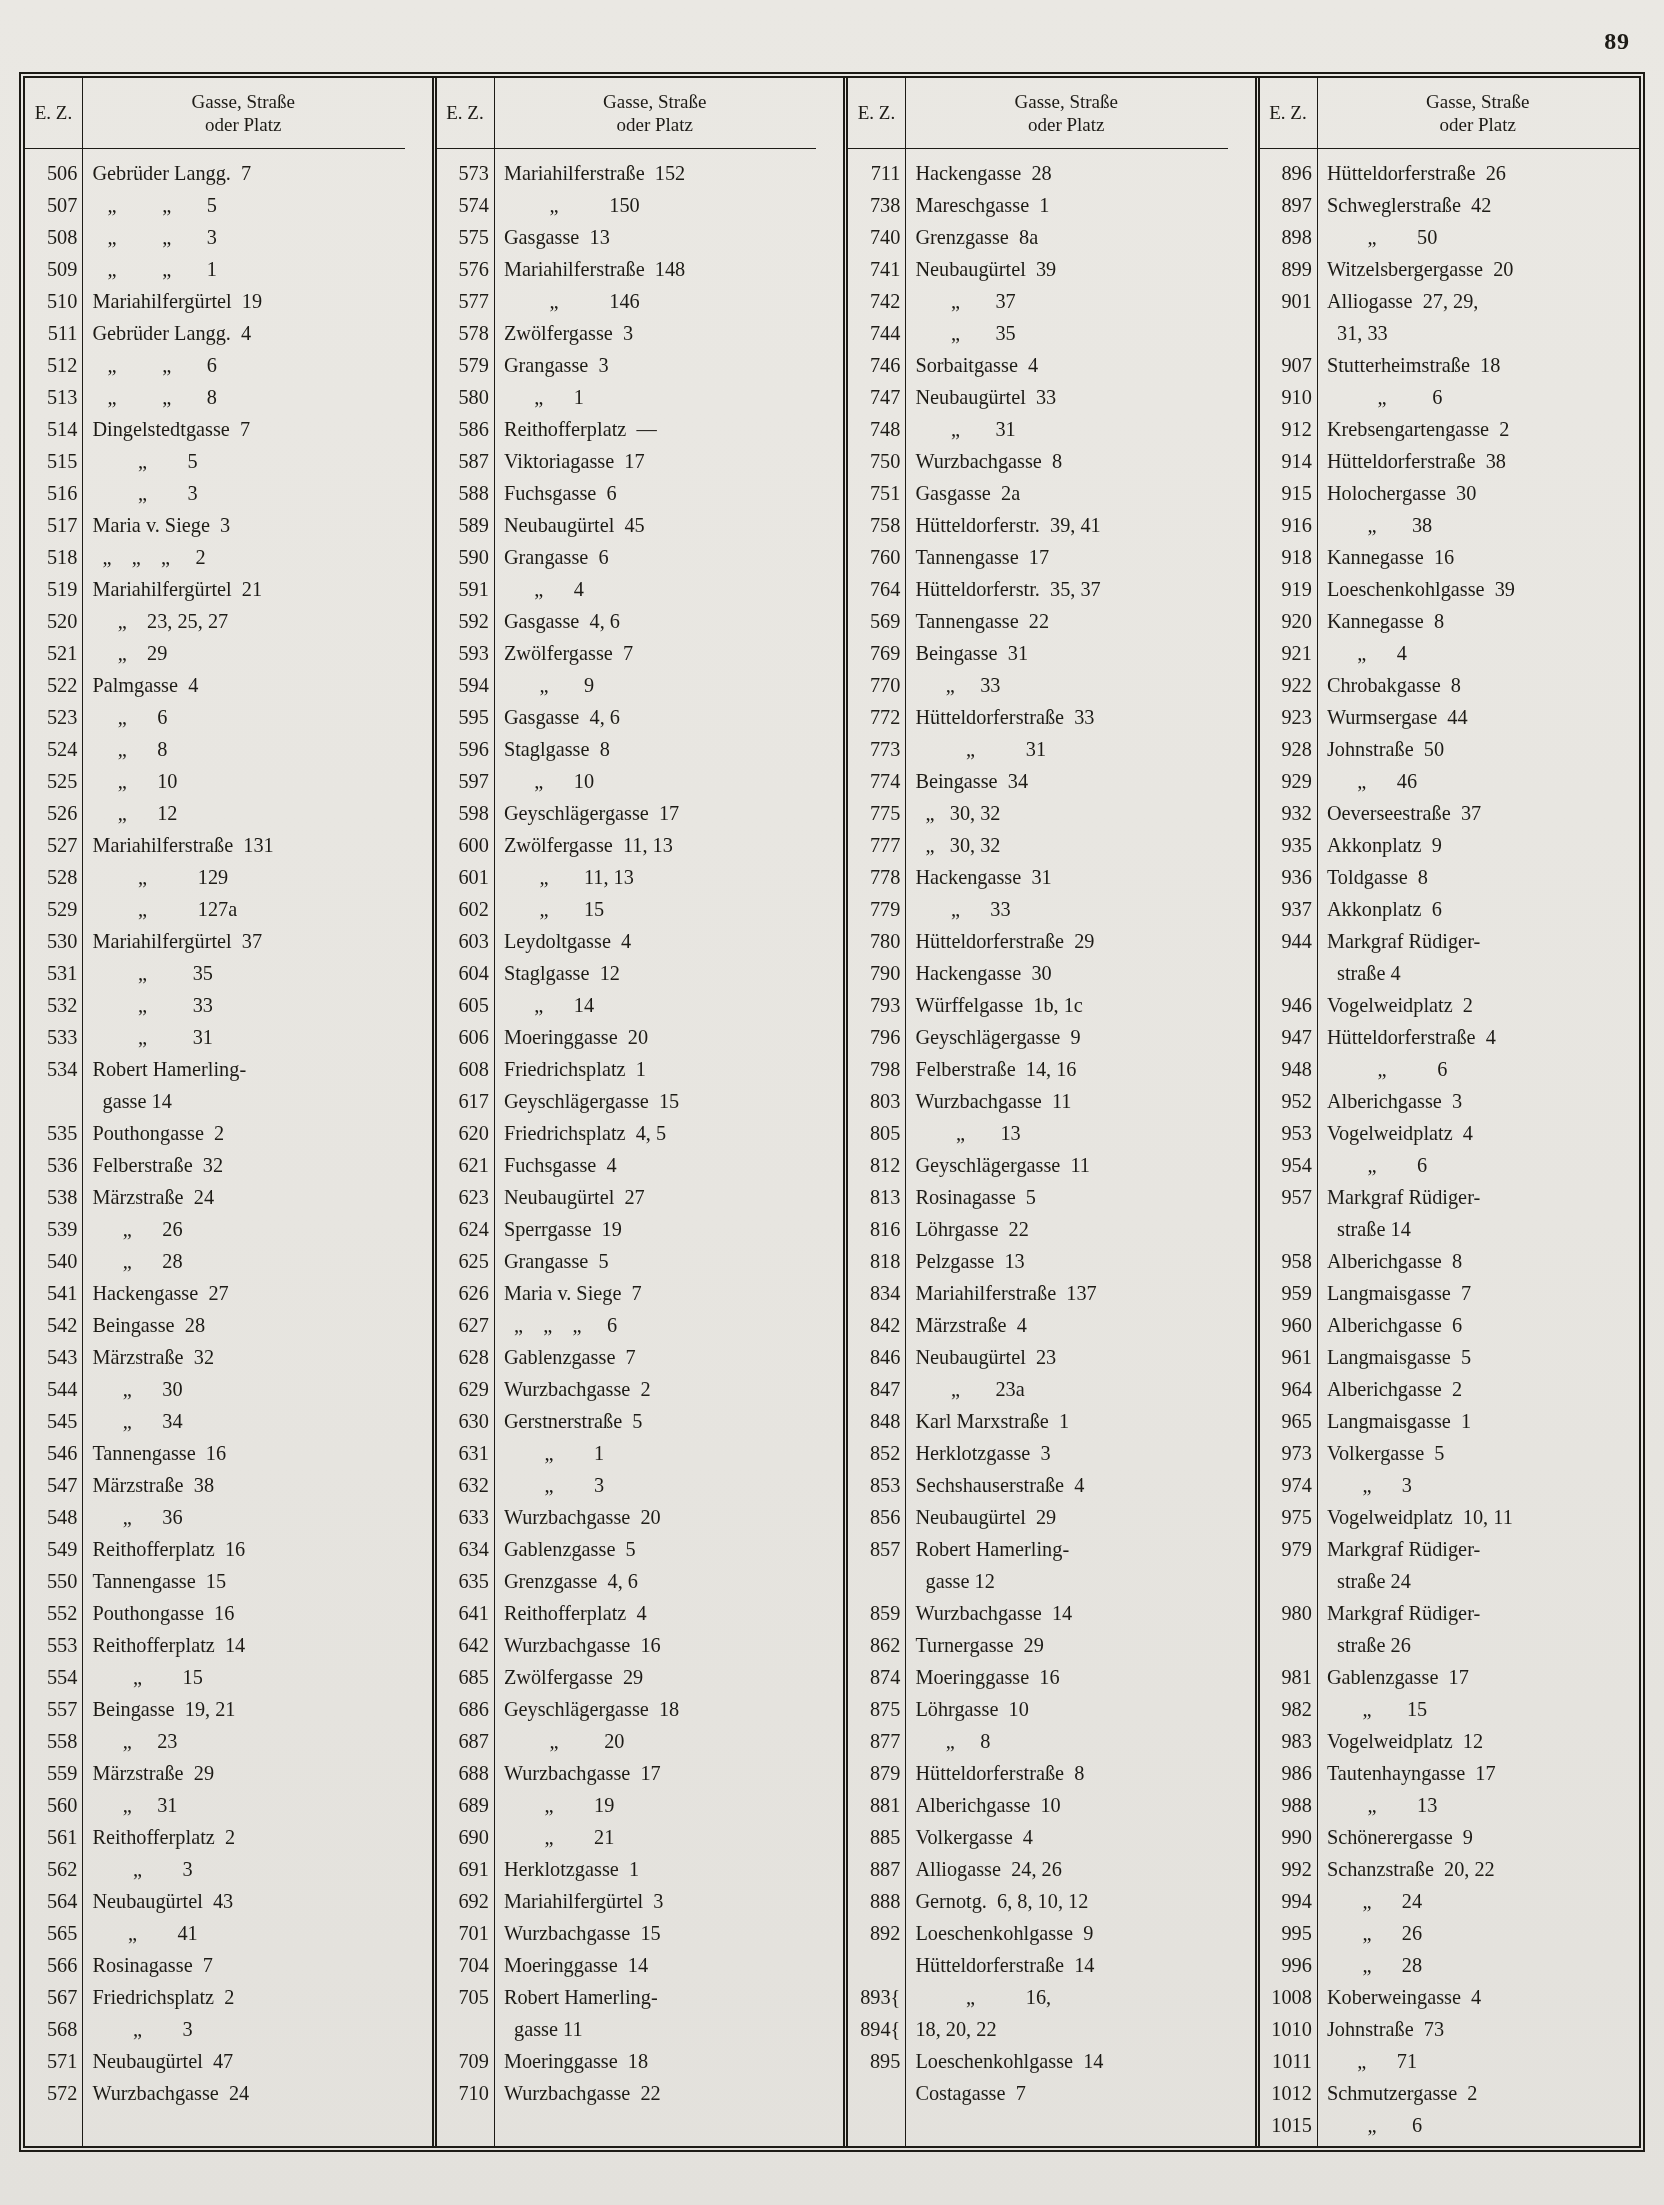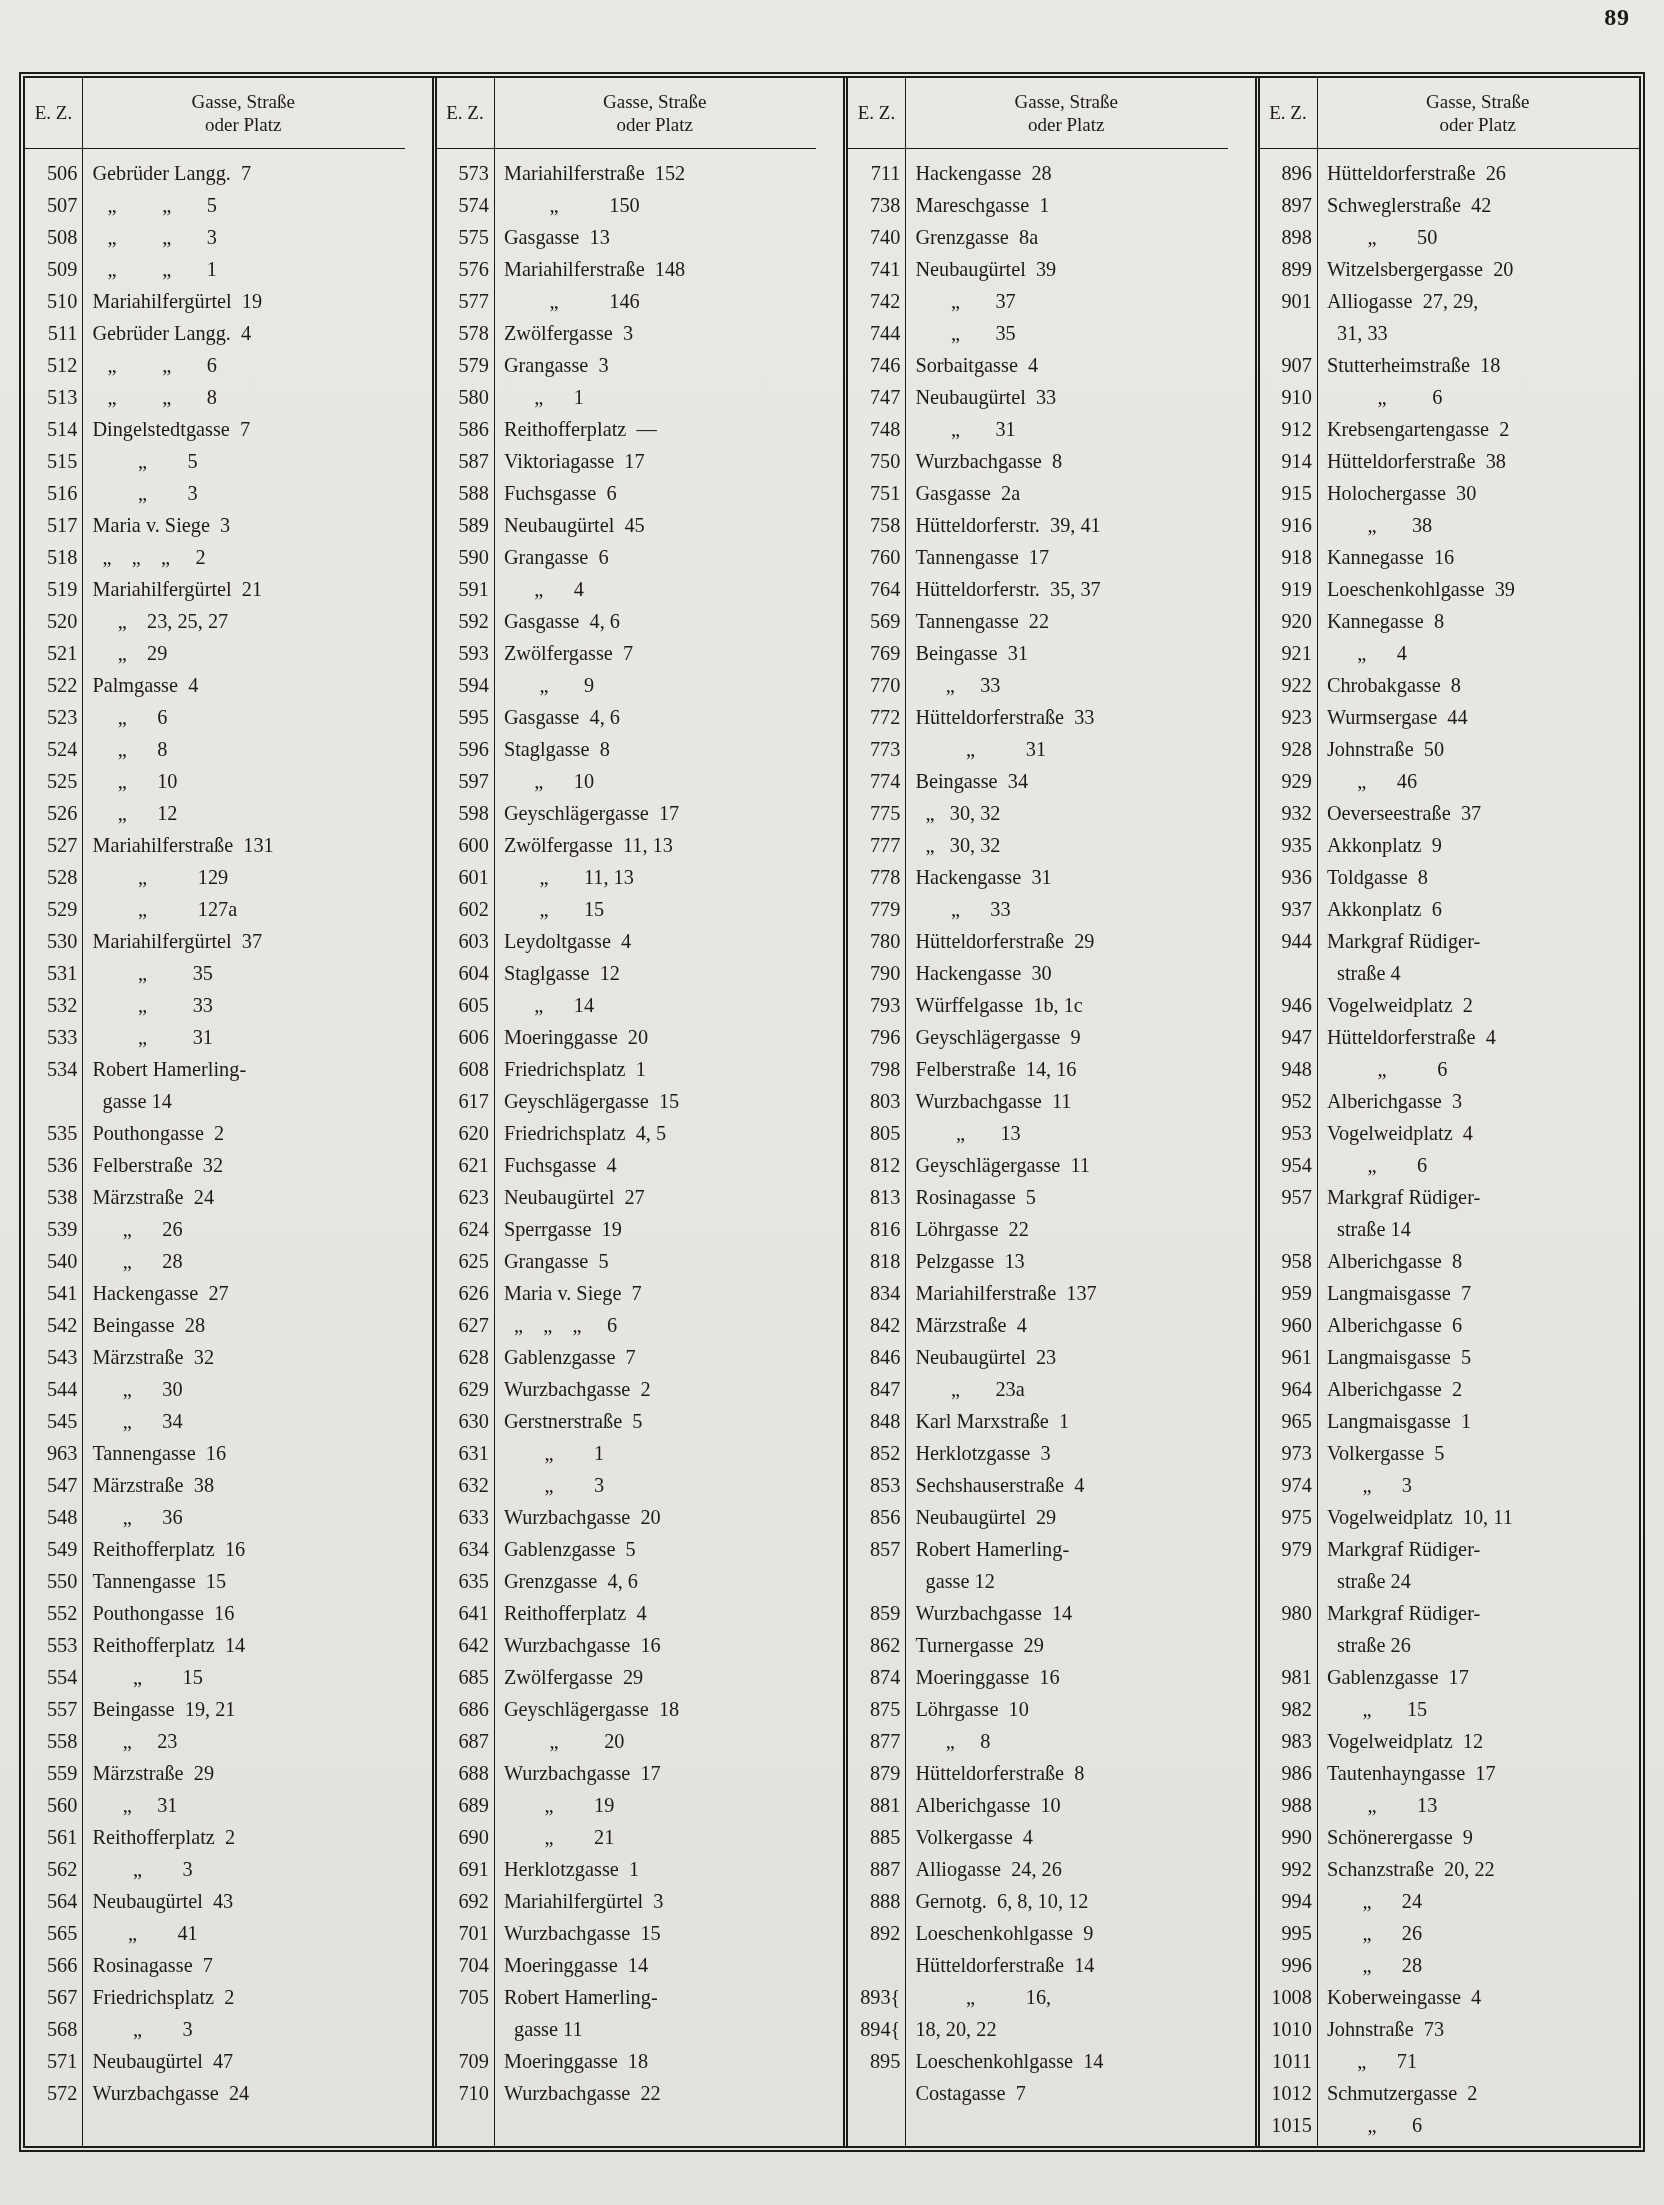--- a/index.html
+++ b/index.html
@@ -12,21 +12,21 @@
   .page {
     position: relative;
     width: 1664px;
     height: 2205px;
     margin: 0 auto;
     background: linear-gradient(180deg, #eae8e3 0%, #e7e5e0 55%, #e3e1dc 100%);
     overflow: hidden;
   }
   .pagenum {
     position: absolute;
-    top: 4px;
+    top: 28px;
     right: 34px;
     font-size: 24px;
     font-weight: bold;
     letter-spacing: 0.9px;
   }
   .topbar {
     position: absolute;
     top: 27.4px;
     left: 22px;
     right: 22px;
@@ -282,21 +282,21 @@
           </div>
           <div class="row">
             <div class="ez">544</div>
             <div class="st">      „      30</div>
           </div>
           <div class="row">
             <div class="ez">545</div>
             <div class="st">      „      34</div>
           </div>
           <div class="row">
-            <div class="ez">963</div>
+            <div class="ez">546</div>
             <div class="st">Tannengasse  16</div>
           </div>
           <div class="row">
             <div class="ez">547</div>
             <div class="st">Märzstraße  38</div>
           </div>
           <div class="row">
             <div class="ez">548</div>
             <div class="st">      „      36</div>
           </div>

